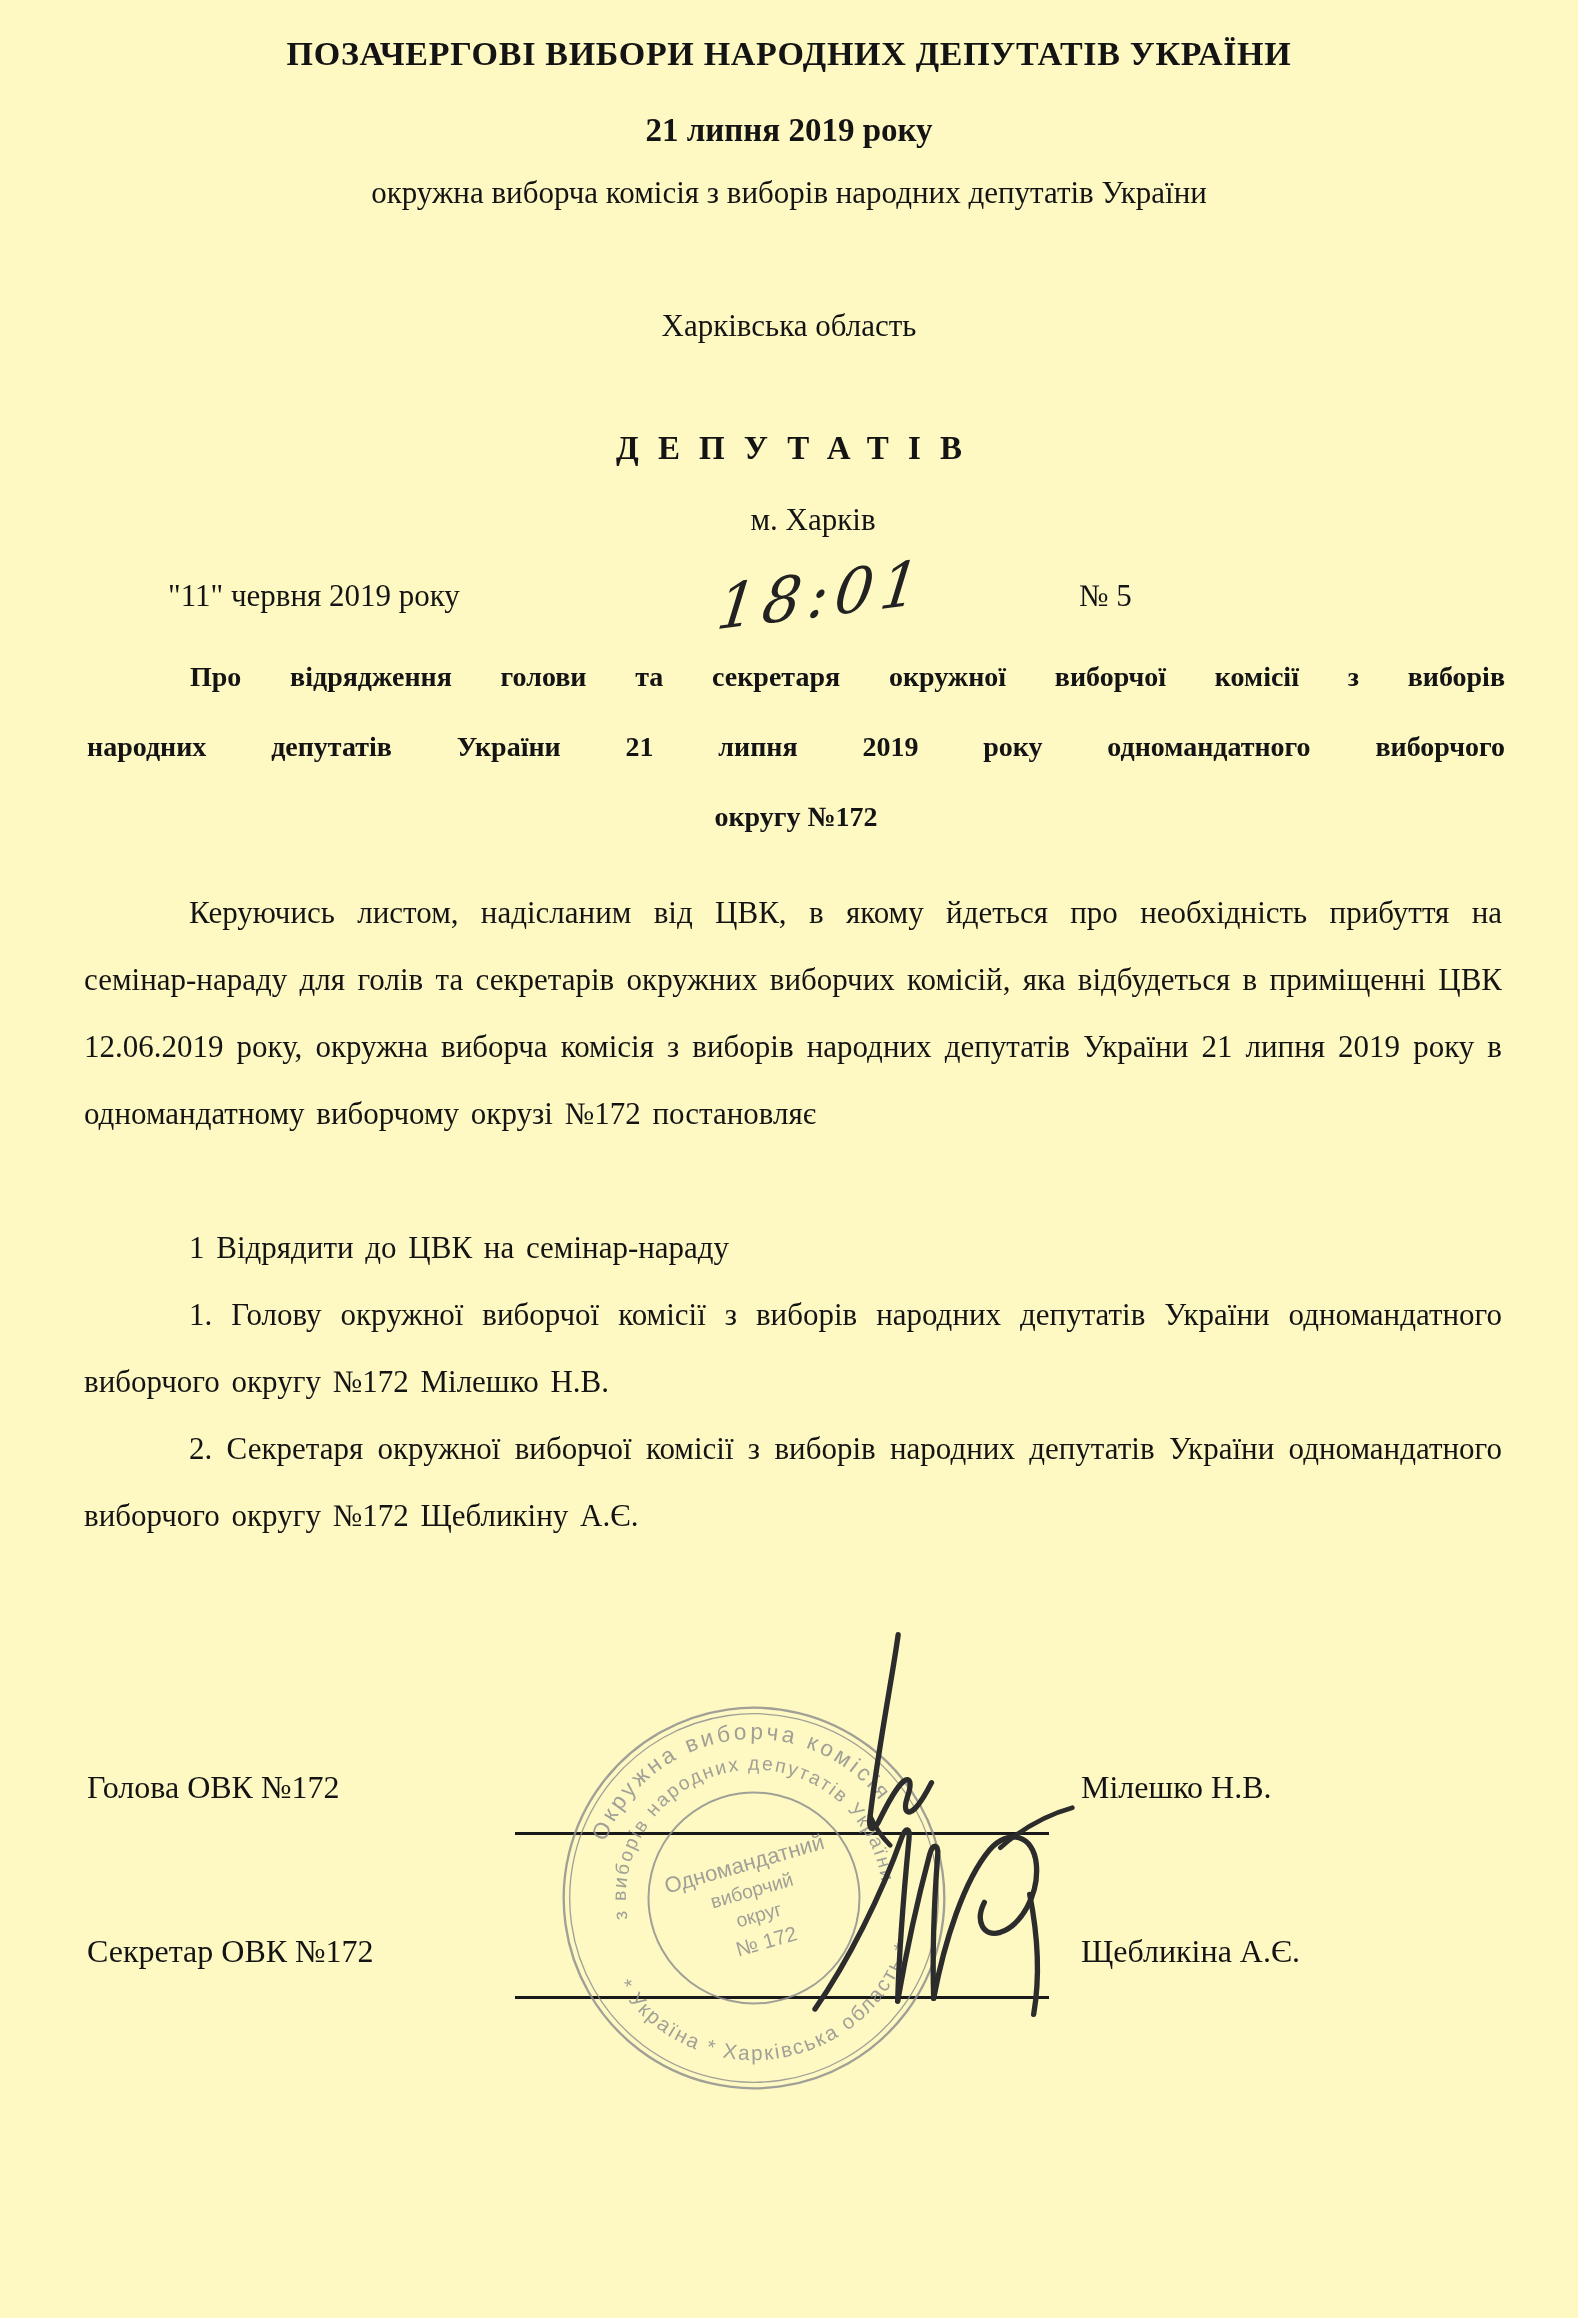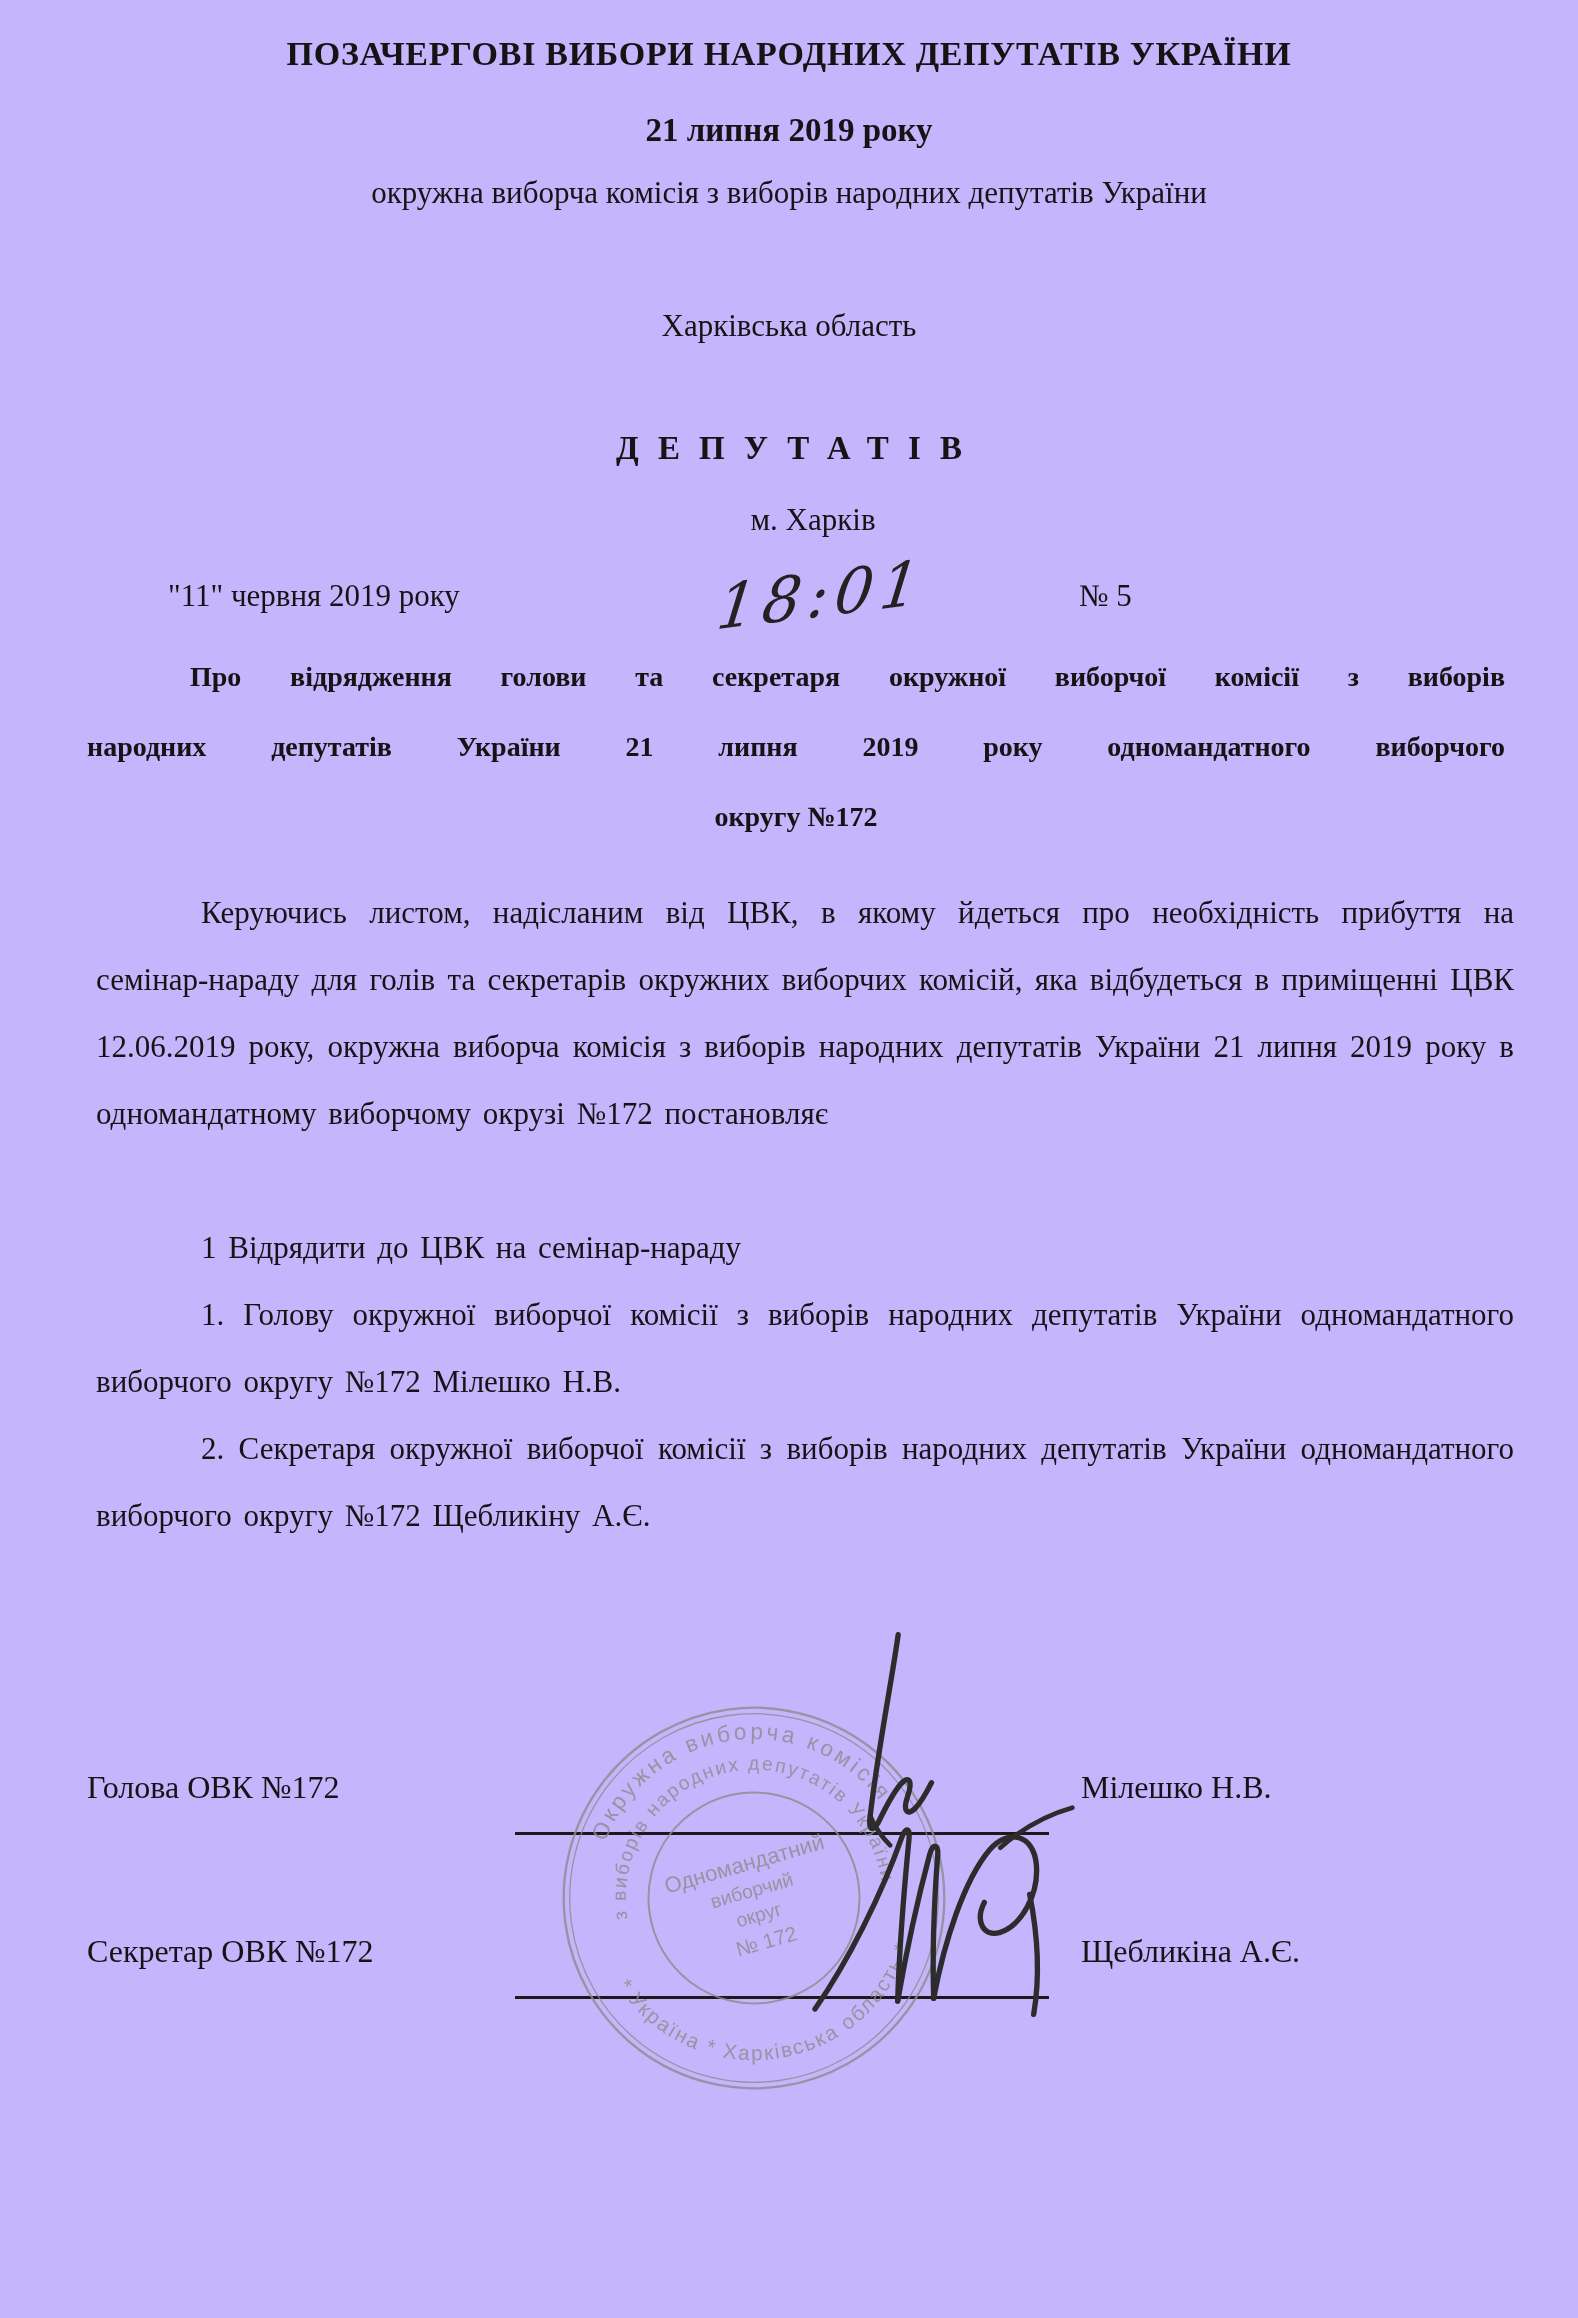--- a/index.html
+++ b/index.html
@@ -1,19 +1,19 @@
 <!DOCTYPE html>
 <html style="font-size:10.7px"><head>
 <meta charset="utf-8">
 <style>
   html,body{margin:0;padding:0;background:#e8e8e6;}
   .page{
     position:relative;
     width:1578px;height:2319px;
-    background:#c4b5fd;
+    background:#fef9c3;
     font-family:"Liberation Serif","DejaVu Serif",serif;
     color:#141414;
     overflow:hidden;
   }
   .abs{position:absolute;}
   .center{text-align:center;width:100%;}
   .b{font-weight:bold;}
   .hdr1{top:35px;font-size:34px;letter-spacing:0.7px;}
   .hdr2{top:112px;font-size:33px;}
   .hdr3{top:175px;font-size:31px;}
@@ -29,21 +29,21 @@
     font-family:"DejaVu Serif",serif;
     color:#222;letter-spacing:6.7px;
     transform:rotate(-7deg) skewX(-14deg);
     font-weight:500;
   }
   .num{position:absolute;left:1079px;top:0;}
   .subject{top:642px;left:87px;width:1418px;font-size:28px;font-weight:bold;line-height:70px;}
   .subject .jline{text-align:justify;text-align-last:justify;}
   .subject .first{text-indent:103px;}
   .subject .cline{text-align:center;}
-  .bodytext{top:879px;left:96px;width:1418px;font-size:31px;line-height:67px;}
+  .bodytext{top:879px;left:84px;width:1418px;font-size:31px;line-height:67px;}
   .bodytext p{margin:0;text-align:justify;text-indent:105px;word-spacing:4px;}
   .bodytext p.intro{margin-top:67px;text-align:left;}
   .sig-label{font-size:32px;}
   .sigline{position:absolute;height:2.7px;background:#1a1a1a;}
   .stamp-svg,.sig-svg{position:absolute;}
   .sig-svg path{fill:none;stroke:#2c2c2c;stroke-linecap:round;stroke-linejoin:round;}
   .stamp-svg{opacity:.82;}
   .stamp-svg .ring{fill:none;stroke:#8d8d8d;}
   .stamp-svg text, .stamp-svg textPath{
     fill:#8d8d8d;

